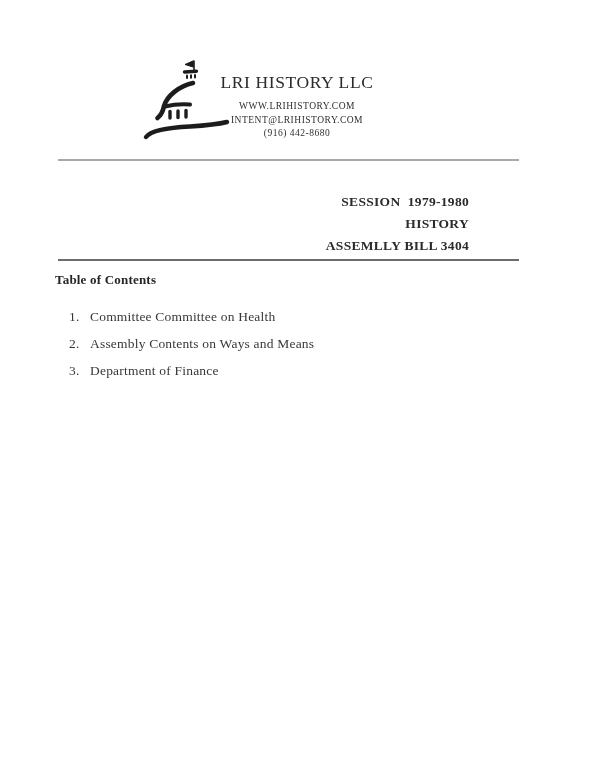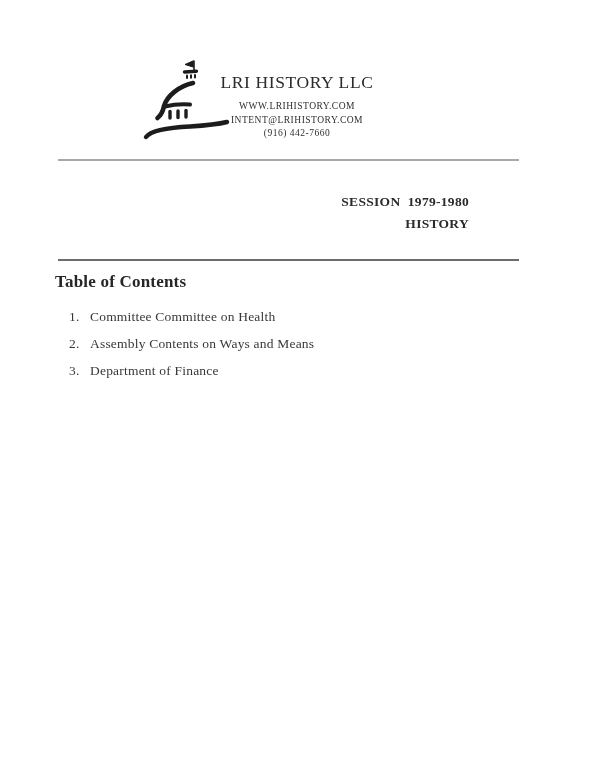--- a/index.html
+++ b/index.html
@@ -77,21 +77,21 @@
     color: #2b2b2b;
     margin-top: 10px;
   }
   .case-block .line { white-space: pre; }
 
   
   .toc-title {
     position: absolute;
     left: 55px;
     top: 272px;
-    font-size: 17px;
+    font-size: 13px;
     font-weight: bold;
     letter-spacing: 0.2px;
     color: #262626;
   }
   .toc-list {
     position: absolute;
     left: 69px;
     top: 303px;
     width: 460px;
   }
@@ -134,29 +134,30 @@
       <path d="M44,52.5 L44,59" stroke-width="3.4"></path>
 
       <path d="M4,79 C9,72.5 28,69.5 48,68.5 C64,67.5 77,66 85,64" stroke-width="4.4"></path>
     </g>
   </svg>
 
   <div class="letterhead-text">
     <div class="company-name">LRI HISTORY LLC</div>
     <div class="contact-line">WWW.LRIHISTORY.COM</div>
     <div class="contact-line">INTENT@LRIHISTORY.COM</div>
-    <div class="contact-line">(916) 442-7660</div>
+    <div class="contact-line">(916) 442-8680</div>
   </div>
 
   <div class="rule rule-top"></div>
   <div class="rule rule-bottom"></div>
 
   <div class="case-block">
     <div class="line">SESSION  1979-1980</div>
     <div class="line">HISTORY</div>
+    <div class="line">ASSEMLLY BILL 3404</div>
   </div>
 
   <div class="toc-title">Table of Contents</div>
 
   <div class="toc-list">
     <div class="toc-item">
       <span class="toc-num">1.</span>
       <span class="toc-label">Committee Committee on Health</span>
     </div>
     <div class="toc-item">

